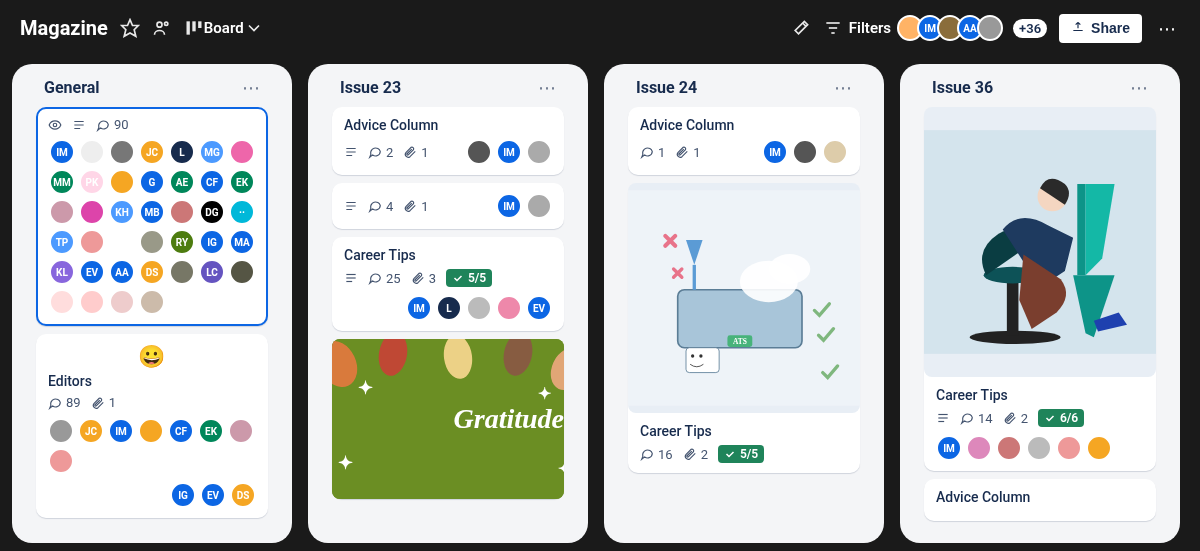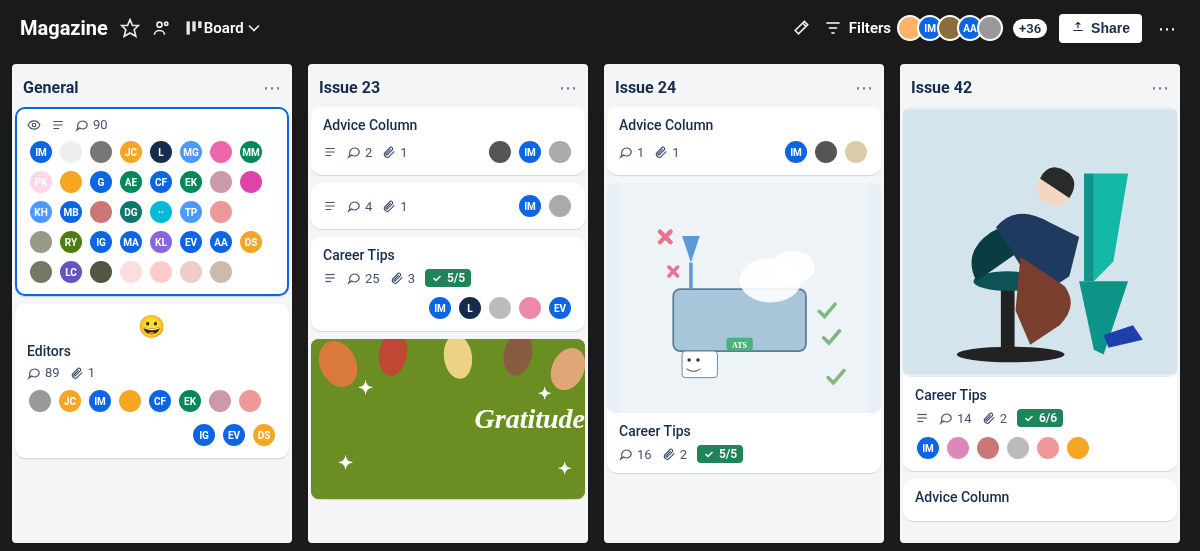--- a/index.html
+++ b/index.html
@@ -19,21 +19,21 @@
 .view-label { font-size:15px; font-weight:600; }
 .spacer { flex:1; }
 .filters { display:flex; align-items:center; gap:6px; cursor:pointer; font-weight:600; font-size:15px;}
 .avatar-stack { display:flex; align-items:center; }
 .avatar-stack .av { margin-left:-6px; }
 .overflow-count { background:#fff; color:#172b4d; border-radius:12px; padding:2px 6px; font-size:13px; font-weight:600; margin-left:-2px;}
 .share-btn { background:#fff; color:#172b4d; border:none; border-radius:4px; padding:6px 12px; font-weight:600; font-size:14px; display:flex; align-items:center; gap:6px; cursor:pointer;}
 .more-btn { color:#fff; cursor:pointer; font-size:18px; padding:0 4px;}
 
 .board { display:flex; gap:16px; padding:8px 12px; height:calc(551px - 56px); overflow:hidden;}
-.list { background:#f4f5f7; border-radius:4px; width:280px; flex-shrink:0; display:flex; flex-direction:column; padding:10px 3px; overflow:hidden;}
+.list { background:#f4f5f7; border-radius:20px; width:280px; flex-shrink:0; display:flex; flex-direction:column; padding:10px 24px; overflow:hidden;}
 .list-header { display:flex; align-items:center; justify-content:space-between; padding:4px 8px 10px;}
 .list-title { font-size:16px; font-weight:700; color:#172b4d;}
 .list-menu { color:#6b778c; cursor:pointer; font-size:18px; line-height:1;}
 
 .card { background:#fff; border-radius:10px; padding:10px 12px; margin-bottom:8px; box-shadow:0 1px 1px rgba(9,30,66,.15); cursor:pointer;}
 .card.selected { border:2px solid #0c66e4; padding:8px 10px;}
 .card-title { font-size:14px; font-weight:500; color:#172b4d; margin-bottom:6px;}
 .card-meta { display:flex; align-items:center; gap:10px; flex-wrap:wrap;}
 .badge { display:inline-flex; align-items:center; gap:4px; font-size:13px; color:#44546f; }
 .badge svg { width:14px; height:14px; }
@@ -162,21 +162,21 @@
           <span class="av sm" style="background: rgb(245, 166, 35);"></span>
           <span class="av sm" style="background: rgb(12, 102, 228);">G</span>
           <span class="av sm" style="background: rgb(0, 135, 90);">AE</span>
           <span class="av sm" style="background: rgb(12, 102, 228);">CF</span>
           <span class="av sm" style="background: rgb(0, 135, 90);">EK</span>
           <span class="av sm" style="background: rgb(204, 153, 170);"></span>
           <span class="av sm" style="background: rgb(221, 68, 170);"></span>
           <span class="av sm" style="background: rgb(76, 154, 255);">KH</span>
           <span class="av sm" style="background: rgb(12, 102, 228);">MB</span>
           <span class="av sm" style="background: rgb(204, 119, 119);"></span>
-          <span class="av sm" style="background: #0f766e;">DG</span>
+          <span class="av sm" style="background: #000000;">DG</span>
           <span class="av sm" style="background: rgb(0, 184, 217);">··</span>
           <span class="av sm" style="background: rgb(76, 154, 255);">TP</span>
           <span class="av sm" style="background: rgb(238, 153, 153);"></span>
           <span class="av sm" style="background: rgb(255, 255, 255);"></span>
           <span class="av sm" style="background: rgb(153, 153, 136);"></span>
           <span class="av sm" style="background: #4d7c0f;">RY</span>
           <span class="av sm" style="background: rgb(12, 102, 228);">IG</span>
           <span class="av sm" style="background: rgb(12, 102, 228);">MA</span>
           <span class="av sm" style="background: rgb(136, 102, 221);">KL</span>
           <span class="av sm" style="background: rgb(12, 102, 228);">EV</span>
@@ -422,21 +422,21 @@
                 <polyline points="5 12 10 17 19 8"></polyline>
               </svg>
               <span>5/5</span>
             </span>
           </div>
         </div>
       </div>
     </div>
     <div class="list">
       <div class="list-header">
-        <div class="list-title">Issue 42</div>
+        <div class="list-title">Issue 36</div>
         <div class="list-menu">⋯</div>
       </div>
       <div class="card" style="padding: 0px;">
         <div class="cover-img cover-big">
           <svg viewBox="0 0 280 270" width="100%" height="100%">
             <rect width="280" height="270" fill="#d4e4ed"></rect>
             <ellipse cx="110" cy="250" rx="55" ry="8" fill="#222"></ellipse>
             <rect x="100" y="180" width="14" height="68" fill="#222"></rect>
             <ellipse cx="107" cy="175" rx="35" ry="10" fill="#0d5257"></ellipse>
             <path d="M75 175 q-15 -30 15 -50 q25 -15 50 5" fill="#0a3d42"></path>

